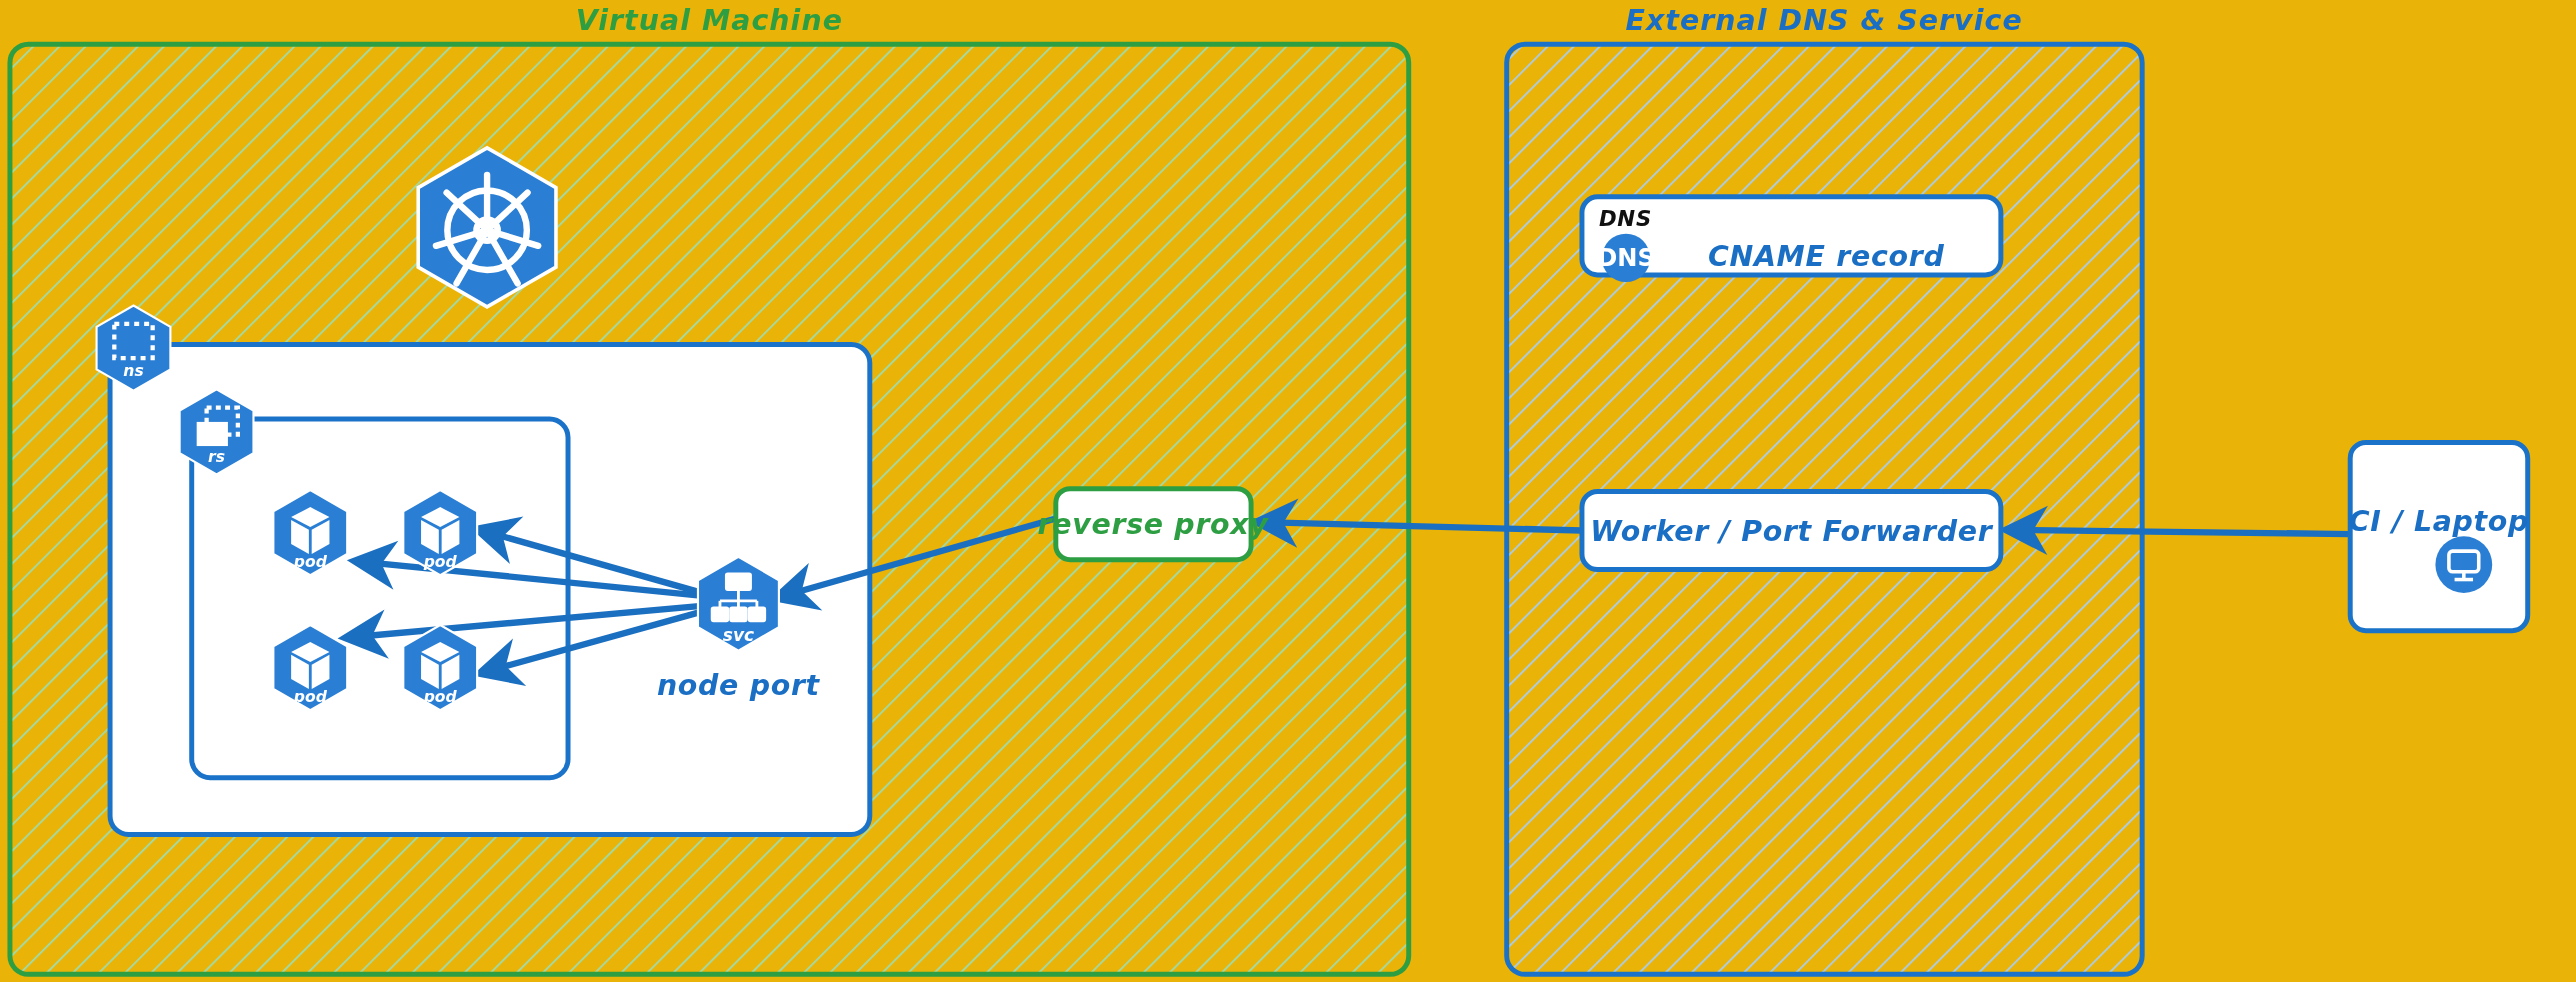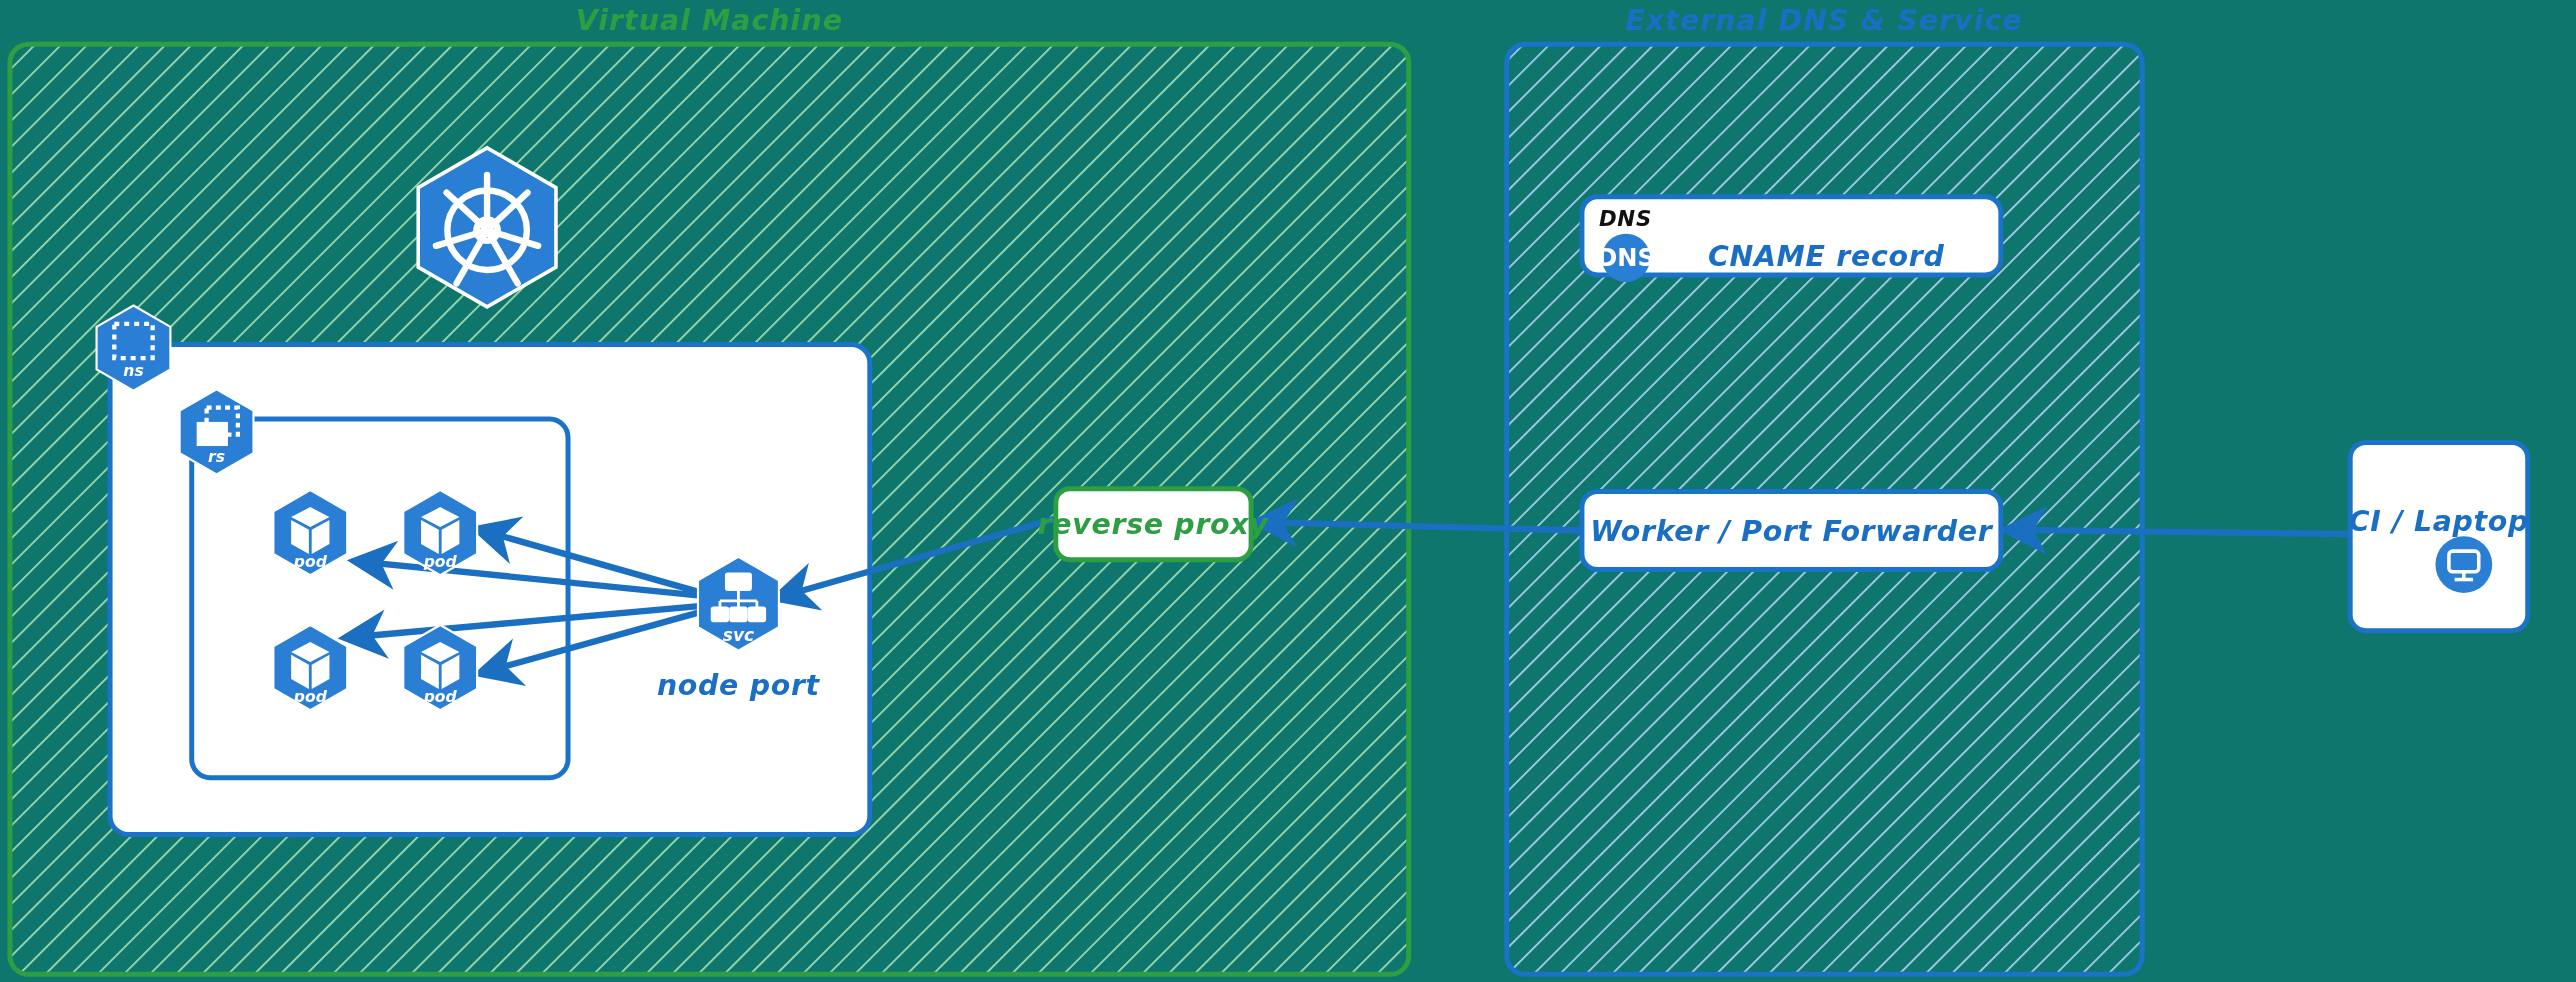--- a/index.html
+++ b/index.html
@@ -8,21 +8,21 @@
     padding: 0;
     background: #ffffff;
   }
   body {
     font-family: "DejaVu Sans", sans-serif;
   }
   #canvas {
     position: relative;
     width: 2576px;
     height: 983px;
-    background: #0f766e;
+    background: #eab308;
     overflow: hidden;
   }
   svg.layer {
     position: absolute;
     top: 0;
     left: 0;
     width: 2576px;
     height: 983px;
   }
   .hand-text {

